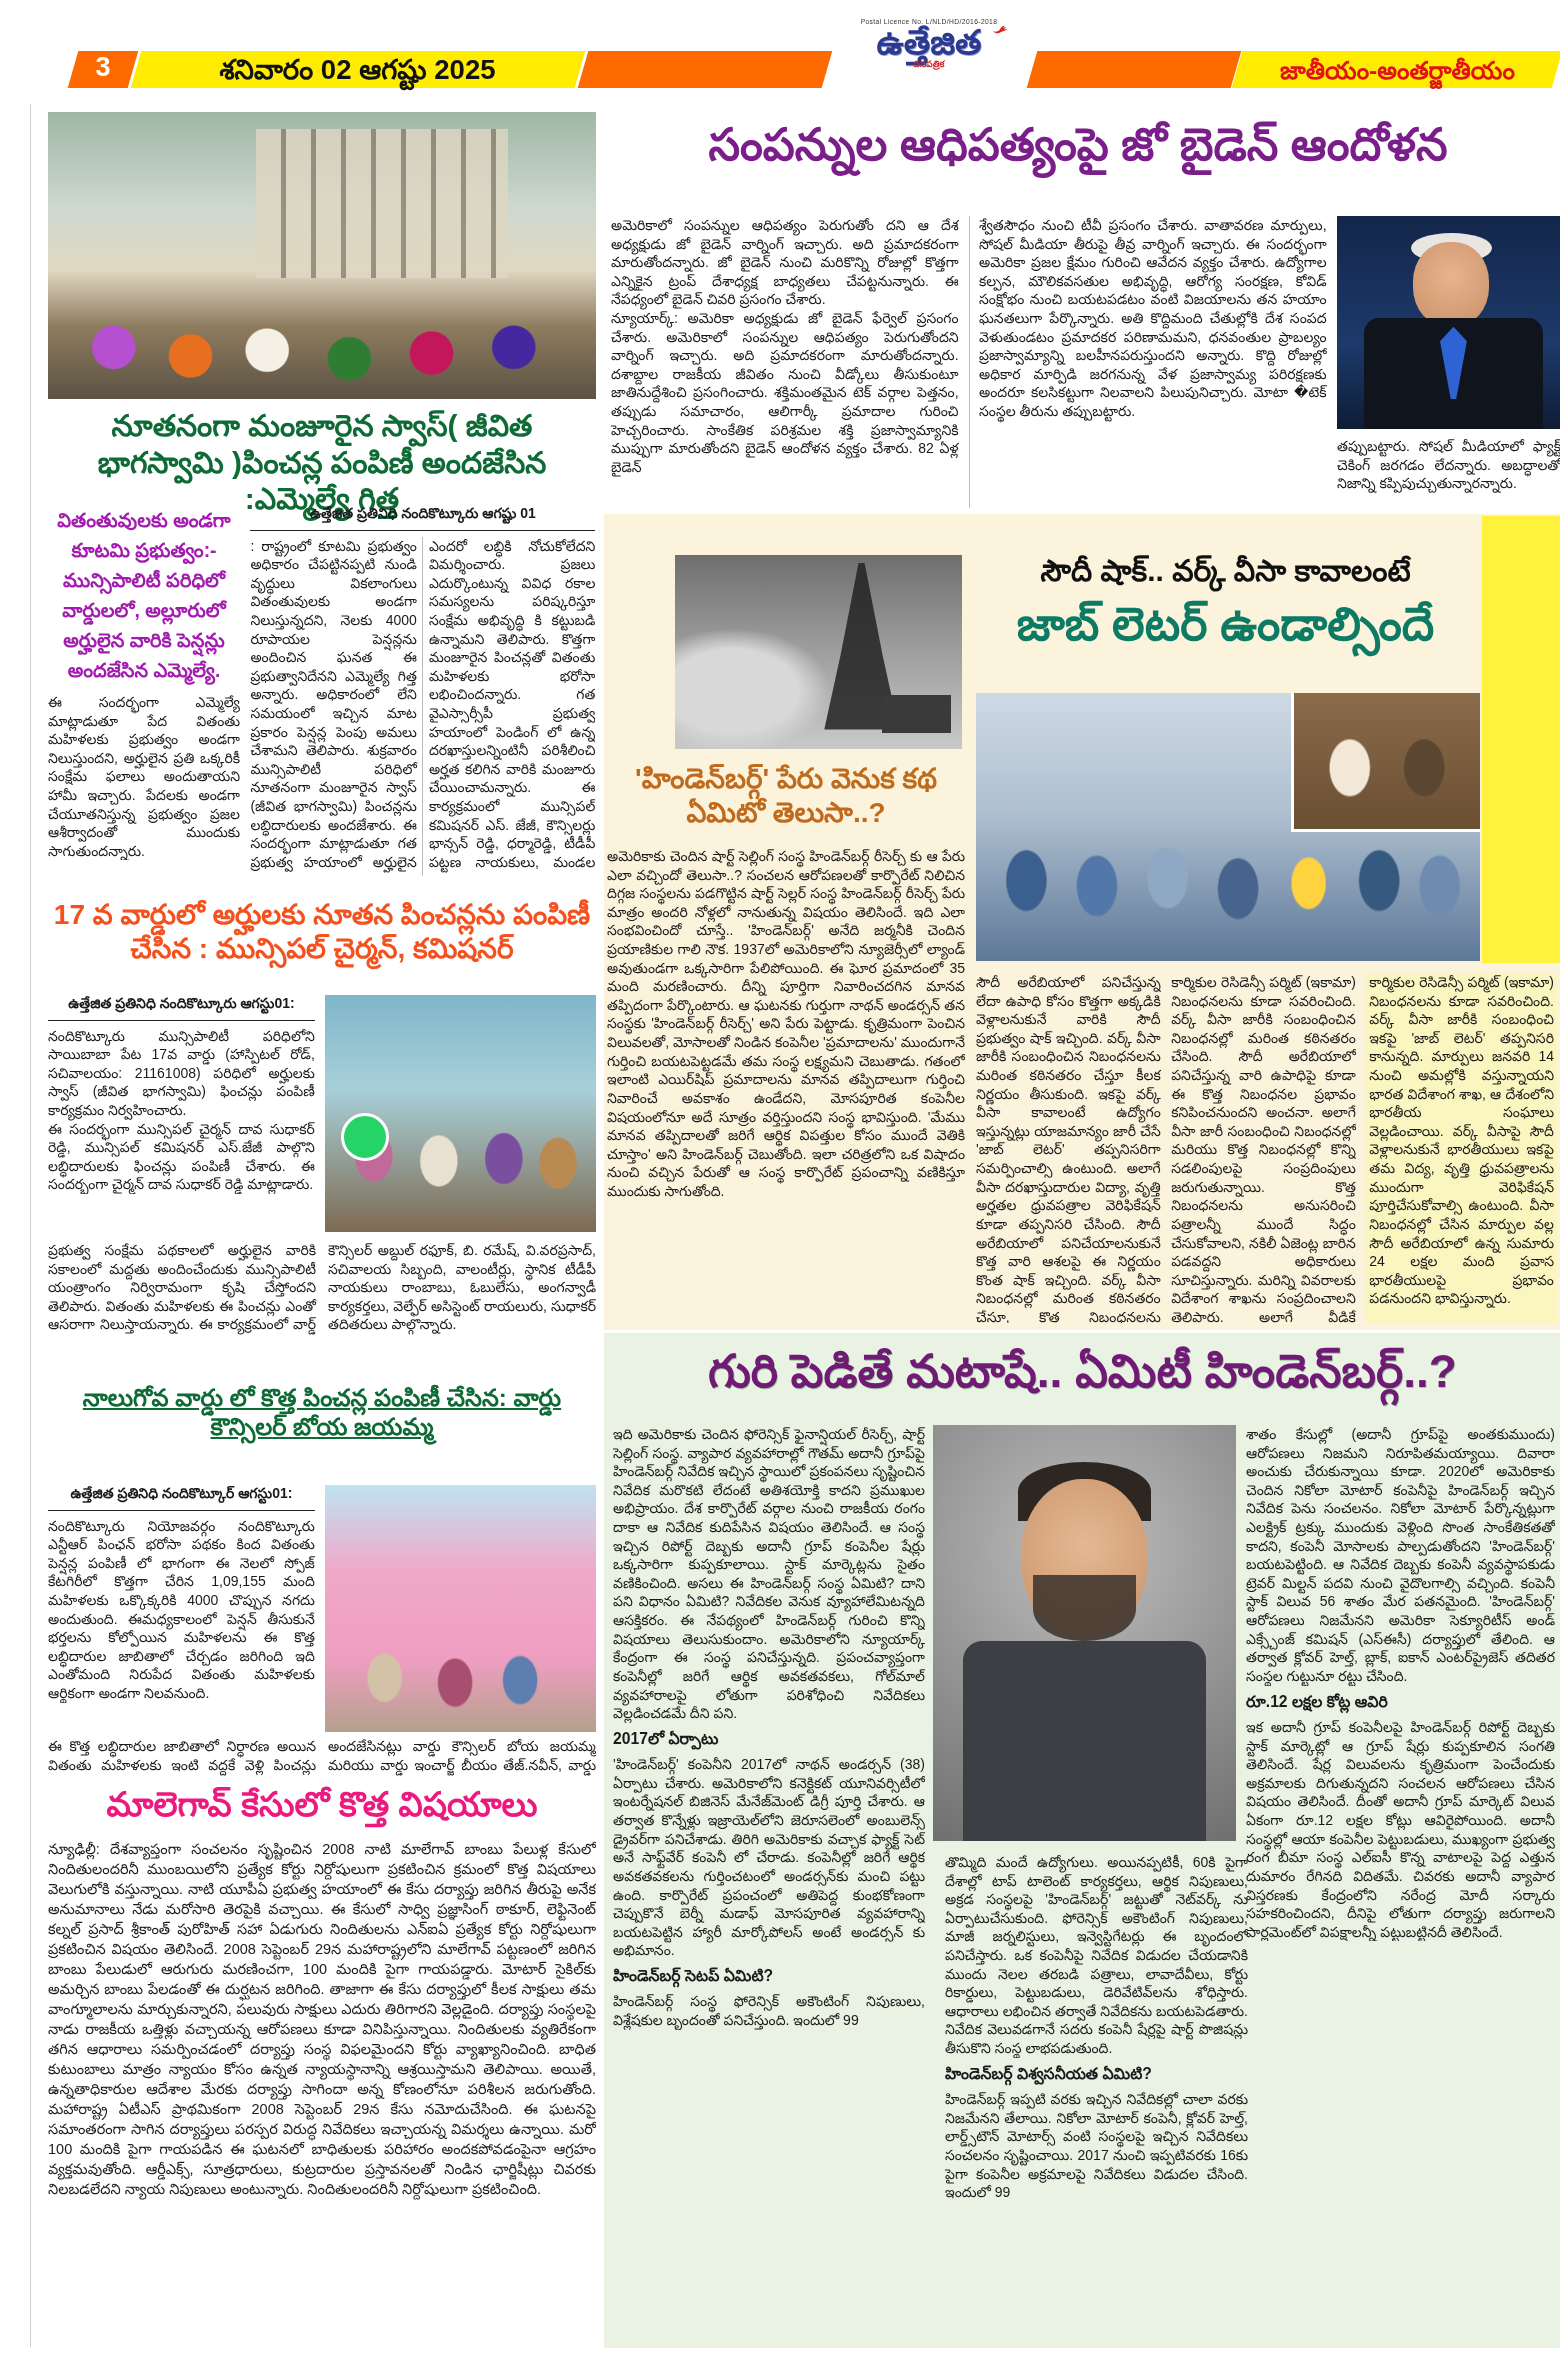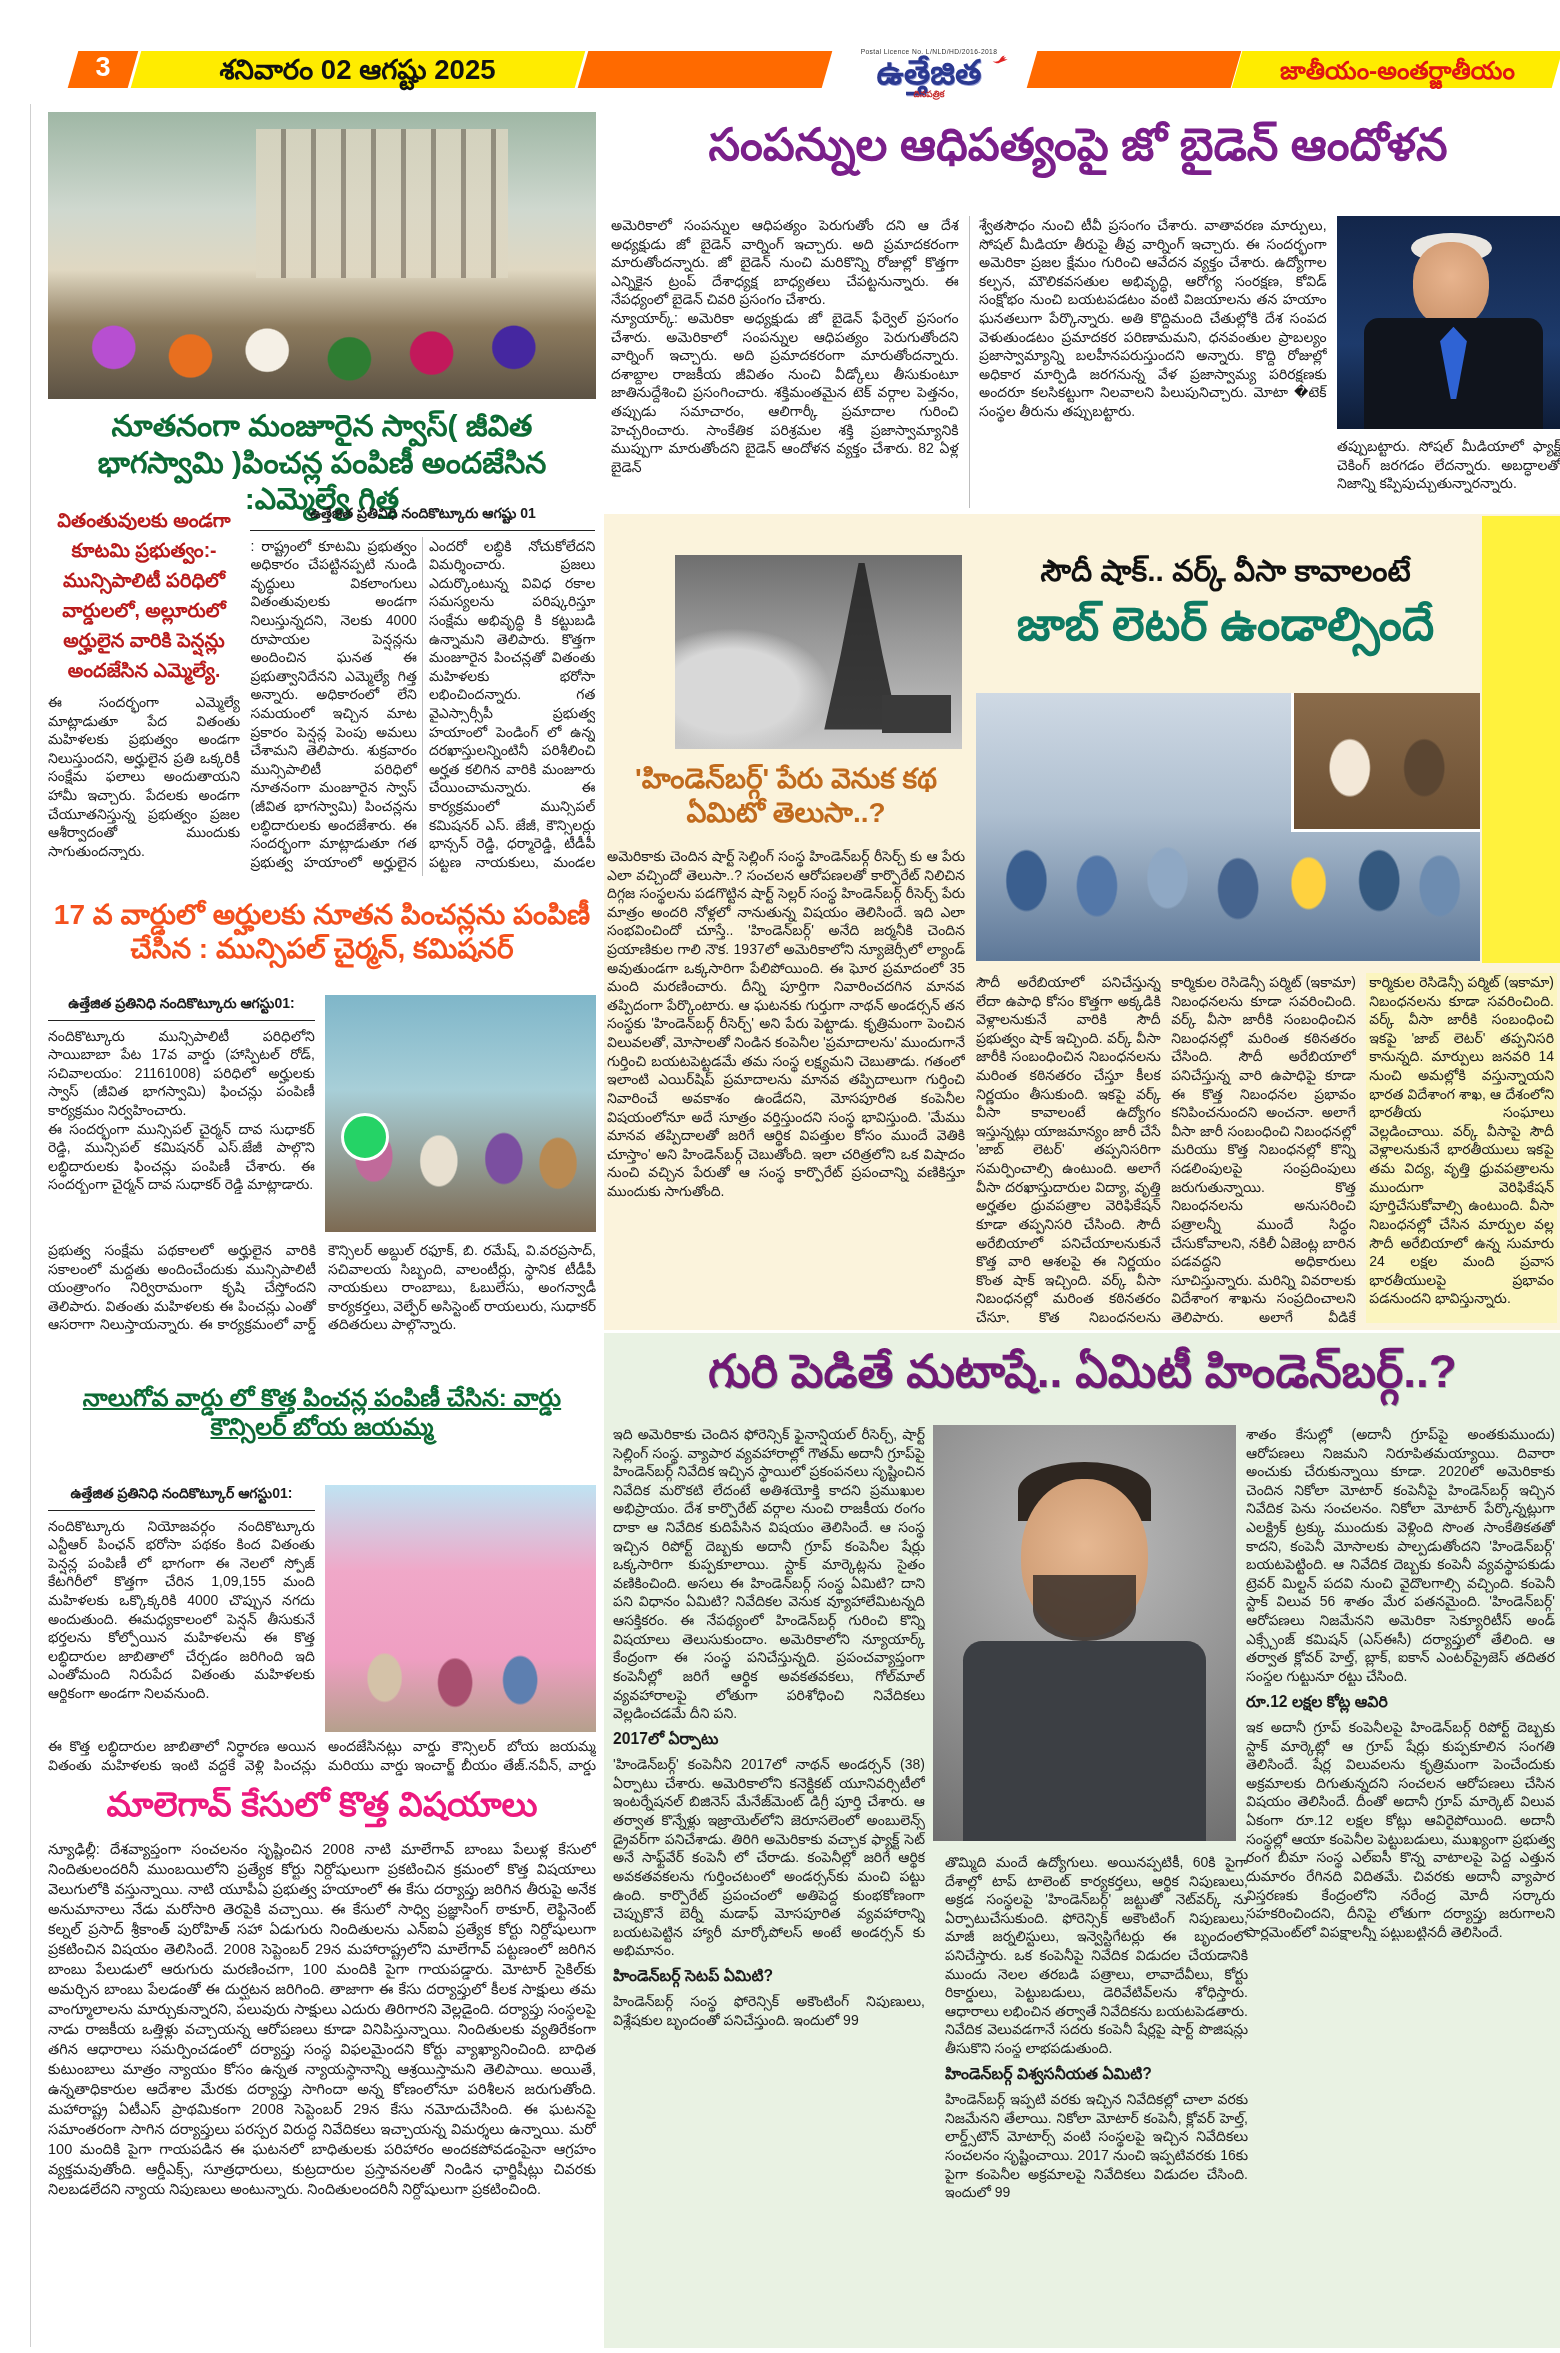--- a/index.html
+++ b/index.html
@@ -8,21 +8,21 @@
   .edge-line{position:absolute;left:30px;top:104px;bottom:7.5px;width:0.7px;background:#cfcfcf;}
   
   .band{position:absolute;top:51px;height:37px;transform:skewX(-16deg);}
   .chip{left:73px;width:60px;background:#ff6a00;}
   .chip-num{position:absolute;left:73px;top:52px;width:60px;text-align:center;color:#fff;
             font-size:27px;font-weight:bold;}
   .yellow1{left:136px;width:444px;background:#ffec00;}
   .date-txt{position:absolute;left:149px;top:54px;width:417px;text-align:center;
             font-size:27.6px;font-weight:bold;color:#111;}
   .orange1{left:583px;width:244px;background:#ff6a00;}
-  .logo-wrap{position:absolute;left:826px;top:48px;width:206px;text-align:center;}
+  .logo-wrap{position:absolute;left:826px;top:18px;width:206px;text-align:center;}
   .postal{font-size:6.7px;color:#333;letter-spacing:0.4px;}
   .masthead{font-size:34px;font-weight:bold;color:#2b3990;line-height:1;
             text-shadow:0.7px 0.7px 0 #9aa2d8;}
   .masthead-sub{font-size:9px;color:#c62828;font-weight:bold;}
   .dove{position:absolute;right:21px;top:1.5px;}
   .orange2{left:1032px;width:204px;background:#ff6a00;}
   .yellow2{left:1237px;width:320px;background:#ffec00;}
   .section-txt{position:absolute;left:1243px;top:57px;width:309px;text-align:center;
                font-size:24.6px;font-weight:bold;color:#e01414;}
   
@@ -127,21 +127,21 @@
   <div class="section-txt">జాతీయం-అంతర్జాతీయం</div>
 
   <div class="photo group-photo" style="left:48px;top:112px;width:548px;height:287px;">
     <div class="bldg"></div>
   </div>
 
   <div class="hl" style="left:48px;top:408px;width:548px;font-size:30px;color:#0e6b35;">నూతనంగా మంజూరైన స్వాస్( జీవిత భాగస్వామి )పించన్ల పంపిణీ అందజేసిన :ఎమ్మెల్యే గిత్త</div>
 
   <div class="flexrow" style="left:48px;top:505px;width:548px;height:384px;">
     <div style="width:192px;overflow:hidden;">
-      <div style="font-size:19.4px;line-height:1.55;font-weight:bold;color:#b91c1c;text-align:center;">వితంతువులకు అండగా కూటమి ప్రభుత్వం:- మున్సిపాలిటీ పరిధిలో వార్డులలో, అల్లూరులో అర్హులైన వారికి పెన్షన్లు అందజేసిన ఎమ్మెల్యే.</div>
+      <div style="font-size:19.4px;line-height:1.55;font-weight:bold;color:#a21caf;text-align:center;">వితంతువులకు అండగా కూటమి ప్రభుత్వం:- మున్సిపాలిటీ పరిధిలో వార్డులలో, అల్లూరులో అర్హులైన వారికి పెన్షన్లు అందజేసిన ఎమ్మెల్యే.</div>
       <div class="body" style="margin-top:7.5px;">ఈ సందర్భంగా ఎమ్మెల్యే మాట్లాడుతూ పేద వితంతు మహిళలకు ప్రభుత్వం అండగా నిలుస్తుందని, అర్హులైన ప్రతి ఒక్కరికీ సంక్షేమ ఫలాలు అందుతాయని హామీ ఇచ్చారు. పేదలకు అండగా చేయూతనిస్తున్న ప్రభుత్వం ప్రజల ఆశీర్వాదంతో ముందుకు సాగుతుందన్నారు.</div>
     </div>
     <div style="width:345px;">
       <div class="byline">ఉత్తేజిత ప్రతినిధి నందికొట్కూరు ఆగష్టు 01</div>
       <div class="body" style="column-count:2;column-gap:12px;column-rule:0.7px solid #bbb;height:339px;">: రాష్ట్రంలో కూటమి ప్రభుత్వం అధికారం చేపట్టినప్పటి నుండి వృద్ధులు వికలాంగులు వితంతువులకు అండగా నిలుస్తున్నదని, నెలకు 4000 రూపాయల పెన్షన్లను అందించిన ఘనత ఈ ప్రభుత్వానిదేనని ఎమ్మెల్యే గిత్త అన్నారు. అధికారంలో లేని సమయంలో ఇచ్చిన మాట ప్రకారం పెన్షన్ల పెంపు అమలు చేశామని తెలిపారు. శుక్రవారం మున్సిపాలిటీ పరిధిలో నూతనంగా మంజూరైన స్వాస్ (జీవిత భాగస్వామి) పించన్లను లబ్ధిదారులకు అందజేశారు. ఈ సందర్భంగా మాట్లాడుతూ గత ప్రభుత్వ హయాంలో అర్హులైన ఎందరో లబ్ధికి నోచుకోలేదని విమర్శించారు. ప్రజలు ఎదుర్కొంటున్న వివిధ రకాల సమస్యలను పరిష్కరిస్తూ సంక్షేమ అభివృద్ధి కి కట్టుబడి ఉన్నామని తెలిపారు. కొత్తగా మంజూరైన పించన్లతో వితంతు మహిళలకు భరోసా లభించిందన్నారు. గత వైఎస్సార్సీపీ ప్రభుత్వ హయాంలో పెండింగ్ లో ఉన్న దరఖాస్తులన్నింటినీ పరిశీలించి అర్హత కలిగిన వారికి మంజూరు చేయించామన్నారు. ఈ కార్యక్రమంలో మున్సిపల్ కమిషనర్ ఎస్. జేజీ, కౌన్సిలర్లు భాన్సన్ రెడ్డి, ధర్మారెడ్డి, టీడీపీ పట్టణ నాయకులు, మండల కార్యకర్తలు, సచివాలయ సిబ్బంది, వాలంటీర్లు, మహిళా సంఘాల సభ్యులు తదితరులు పాల్గొన్నారు.</div>
     </div>
   </div>
 
   <div class="hl" style="left:48px;top:898px;width:548px;font-size:28px;color:#f4511e;">17 వ వార్డులో అర్హులకు నూతన పించన్లను పంపిణీ చేసిన : మున్సిపల్ చైర్మన్, కమిషనర్</div>
 

